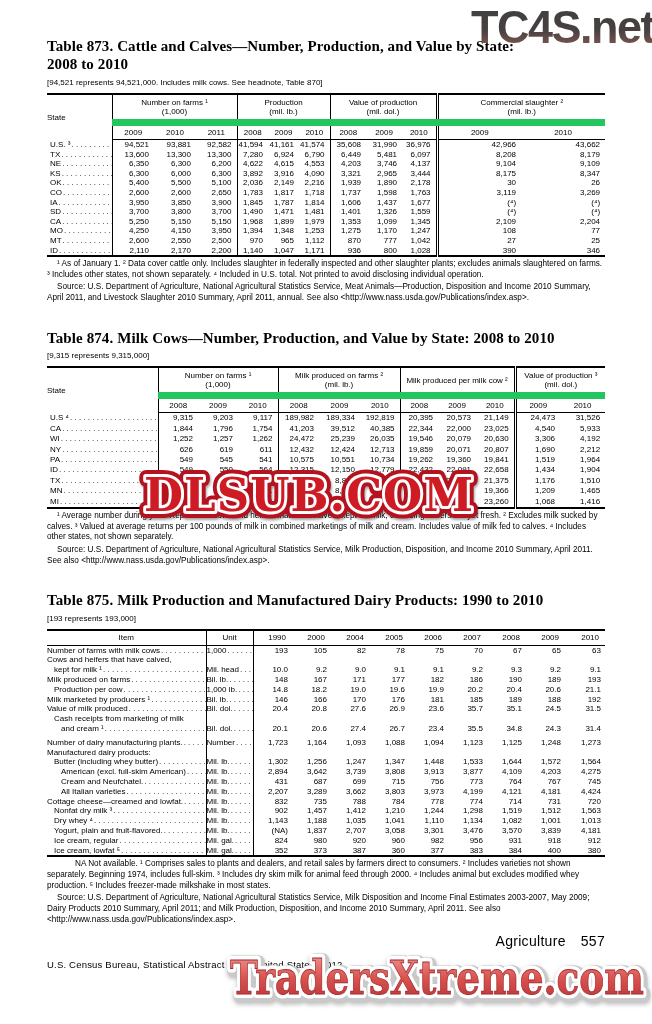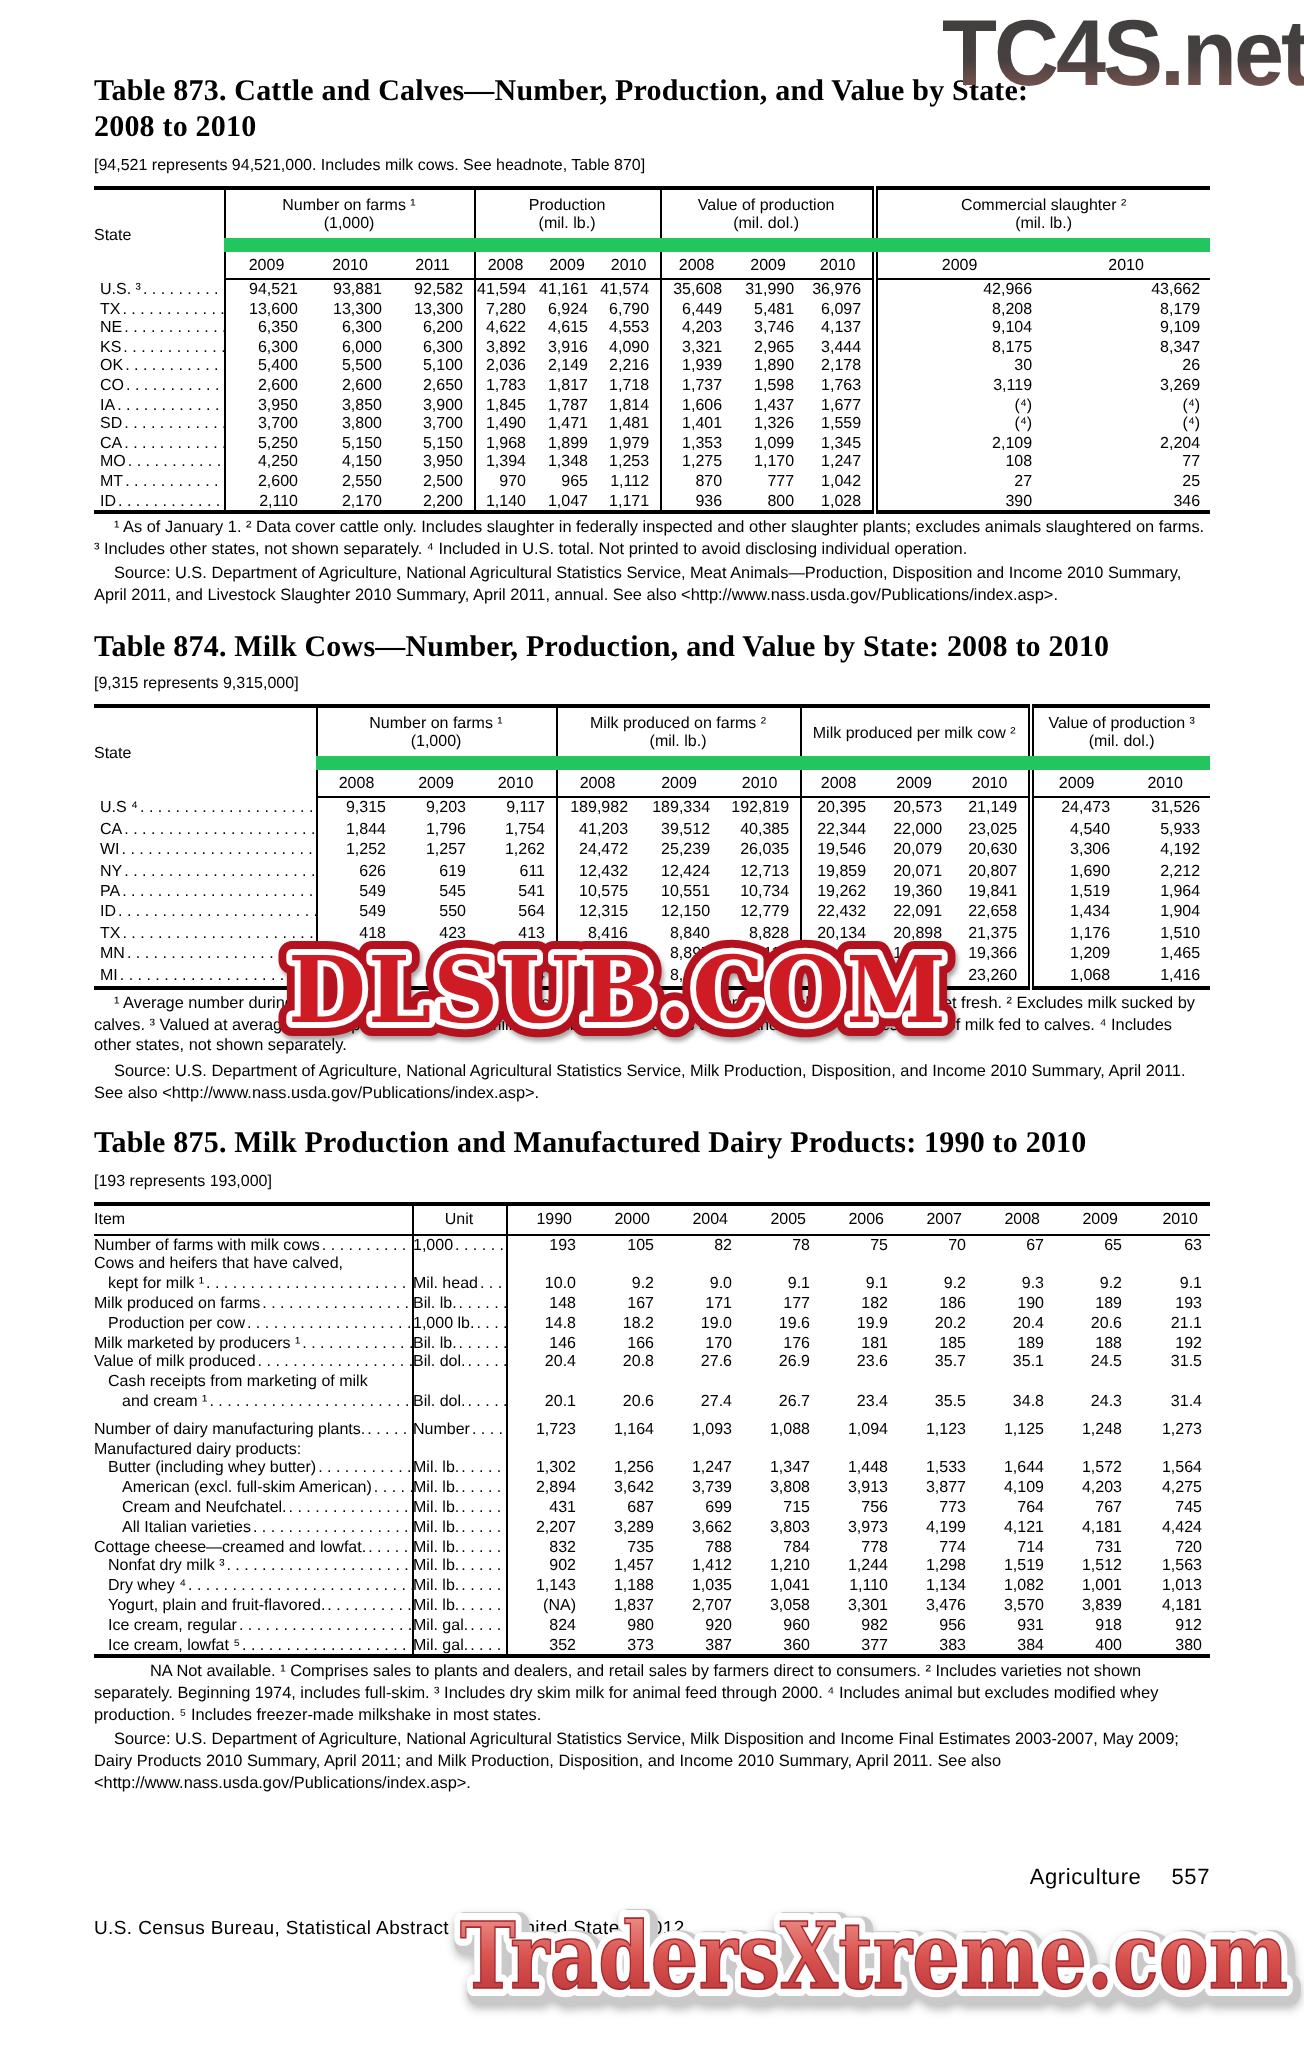--- a/index.html
+++ b/index.html
@@ -8,52 +8,52 @@
   .inner{padding:0 47px;}
 
   
   .t-title{font-family:"Liberation Serif",serif;font-weight:700;font-size:15px;
            line-height:1.22;margin:0;letter-spacing:.1px;}
   .title873{margin-top:37px;}
   .headnote{font-size:8px;margin:4px 0 6px;}
   .fn{font-size:8.2px;line-height:1.3;margin:2px 0 0;text-indent:10px;}
   .fn-big-indent{text-indent:28px;}
   .sec{margin:0;}
-  .sec-gap{margin-top:11px;}
+  .sec-gap{margin-top:25px;}
 
   
   table{border-collapse:collapse;table-layout:fixed;width:558px;
         border-top:2px solid #000;border-bottom:2px solid #000;font-size:8px;}
   th,td{padding:0;font-weight:normal;vertical-align:bottom;}
   thead th{vertical-align:middle;}
   th.state-h{text-align:left;font-size:8px;}
   th.grp{border-bottom:7px solid #22c55e;text-align:center;padding:3px 2px;line-height:1.15;}
   tr.yrs th{text-align:center;padding:2px 0;border-bottom:1.5px solid #000;}
-  th.item-h{text-align:left;}
+  th.item-h{text-align:center;}
   th.unit-h{text-align:center;}
   th.yr{text-align:right;padding-right:6px;border-bottom:1.5px solid #000;}
   th.item-h,th.unit-h{border-bottom:1.5px solid #000;padding:2.5px 0;}
   .sep{border-left:1px solid #000;}
   .dbl{border-left:3px double #000;}
   td.num{text-align:right;padding-right:5px;white-space:nowrap;}
   tr.bold{font-weight:bold;}
   td>.lead{display:flex;overflow:hidden;align-items:baseline;}
   .lead span{white-space:nowrap;}
   .lead::after{content:" . . . . . . . . . . . . . . . . . . . . . . . . . . . . . . . . . . . . . . . . . . . . . . . . . . . .";
                flex:1 1 0;min-width:0;overflow:hidden;white-space:nowrap;margin-left:1px;}
   .nolead::after{content:none;}
   .t873 td{line-height:9.6px;}
   .t874 td{line-height:10.4px;}
   .t875 td{line-height:9.8px;}
   .t875 td.num{padding-right:4px;}
   tr.sp td{height:4px;}
   td.state{padding-left:3px;}
 
   
-  .pg-right{position:absolute;right:47px;top:933px;font-size:11px;letter-spacing:.3px;}
+  .pg-right{position:absolute;right:47px;top:933px;font-size:14px;letter-spacing:.3px;}
   .pg-right .pgnum{margin-left:15px;}
   .pg-left{position:absolute;left:47px;top:959px;font-size:9.5px;letter-spacing:.2px;}
 
   
   .wm-top{position:absolute;top:0;right:-2px;font-family:"Liberation Sans",sans-serif;
           font-weight:bold;font-size:45px;line-height:52px;letter-spacing:-1.5px;
           transform:scaleY(1.04);transform-origin:top right;
           background:linear-gradient(180deg,#3f3f3f 0%,#474040 55%,#7c564f 85%,#a5857c 100%);
           -webkit-background-clip:text;background-clip:text;color:transparent;}
   .wm-mid{position:absolute;left:136px;top:458px;filter:drop-shadow(1px 2px 1px rgba(0,0,0,.35));}

